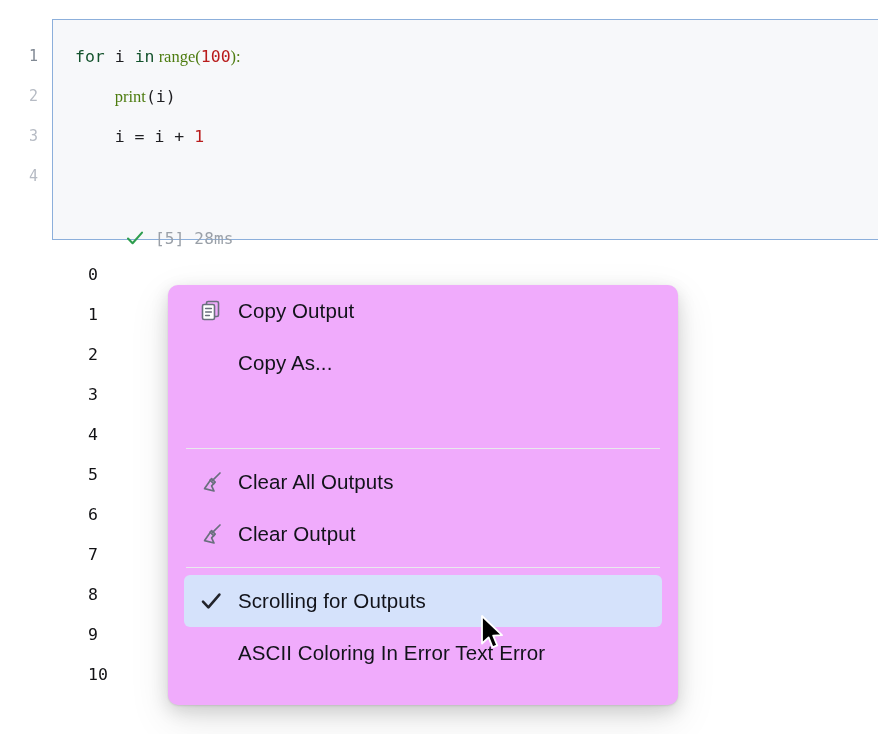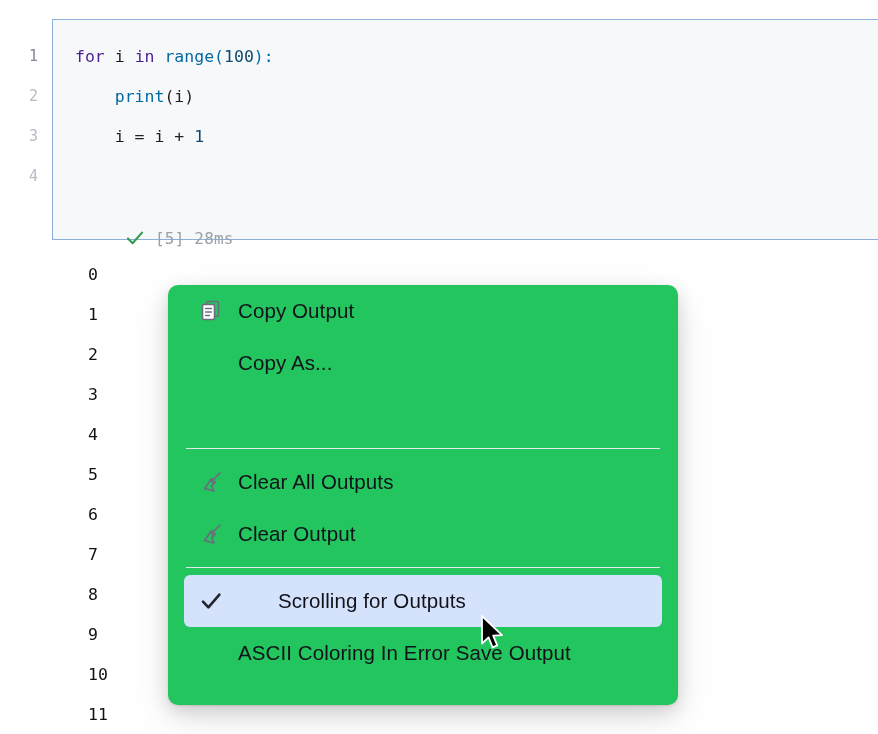--- a/index.html
+++ b/index.html
@@ -58,23 +58,23 @@
   #code-lines {
     position: absolute;
     left: 22px;
     top: 17px;
     font-family: "DejaVu Sans Mono", monospace;
     font-size: 16.5px;
     line-height: 40px;
     white-space: pre;
     color: #1f1f22;
   }
-  .tok-kw  { color: #4c1d95; }
-  .tok-num { color: #0c4a6e; margin-top: 12px; }
-  .tok-fn  { color: #0369a1; }
+  .tok-kw  { color: #14532d; }
+  .tok-num { color: #b91c1c; margin-top: 12px; }
+  .tok-fn  { color: #4d7c0f; font-family: Liberation Serif, serif; }
   .tok-pl  { color: #1f1f22; }
 
   #run-status {
     position: absolute;
     left: 72px;
     top: 203px;
     display: flex;
     align-items: center;
     height: 30px;
   }
@@ -107,21 +107,21 @@
     white-space: pre;
   }
 
   
   #context-menu {
     position: absolute;
     left: 168px;
     top: 285px;
     width: 510px;
     height: 420px;
-    background: #22c55e;
+    background: #f0abfc;
     border-radius: 10px;
     box-shadow: 0 1px 2px rgba(0,0,0,0.10),
                 0 6px 18px rgba(0,0,0,0.14),
                 0 14px 40px rgba(0,0,0,0.10);
     padding: 0;
     box-sizing: border-box;
     overflow: hidden;
   }
   .menu-section { padding: 0; }
   .menu-item {
@@ -145,21 +145,20 @@
   }
   .menu-item .mi-label {
     font-family: "Liberation Sans", sans-serif;
     font-size: 20.5px;
     color: #12131A;
     letter-spacing: 0.1px;
     white-space: nowrap;
   }
   .menu-item.selected {
     background: #D5E2FB;
-    gap: 40px;
   }
   .menu-sep {
     height: 1px;
     background: #E8E9ED;
     margin: 7px 18px 7px 18px;
   }
 
   
   #cursor {
     position: absolute;
@@ -198,21 +197,20 @@
       <div class="out-line">1</div>
       <div class="out-line">2</div>
       <div class="out-line">3</div>
       <div class="out-line">4</div>
       <div class="out-line">5</div>
       <div class="out-line">6</div>
       <div class="out-line">7</div>
       <div class="out-line">8</div>
       <div class="out-line">9</div>
       <div class="out-line">10</div>
-      <div class="out-line">11</div>
     </div>
 
   <div id="context-menu">
       <div class="menu-section">
         <div class="menu-item">
           <span class="mi-icon">
             <svg viewBox="0 0 24 24" width="24" height="24">
               <rect x="7.5" y="2.5" width="12" height="15" rx="1.6" fill="none" stroke="#6A6F7E" stroke-width="1.6"></rect>
               <rect x="3.5" y="5.5" width="12" height="15" rx="1.6" fill="#ffffff" stroke="#6A6F7E" stroke-width="1.6"></rect>
               <line x1="6.6" y1="9.6" x2="12.4" y2="9.6" stroke="#6A6F7E" stroke-width="1.5" stroke-linecap="round"></line>
@@ -258,21 +256,21 @@
         <div class="menu-item selected">
           <span class="mi-icon">
             <svg viewBox="0 0 24 24" width="24" height="24">
               <path d="M4 12.6 L9.4 18.4 L20.4 5.6" fill="none" stroke="#23242B" stroke-width="2.6" stroke-linecap="round" stroke-linejoin="round"></path>
             </svg>
           </span>
           <span class="mi-label">Scrolling for Outputs</span>
         </div>
         <div class="menu-item">
           <span class="mi-icon"></span>
-          <span class="mi-label">ASCII Coloring In Error Save Output</span>
+          <span class="mi-label">ASCII Coloring In Error Text Error</span>
         </div>
       </div>
     </div>
 
   <svg id="cursor" viewBox="0 0 26 38" style="left: 480px; top: 615px;">
     <path d="M2 1 L2 28.5 L8.6 22.4 L12.6 32.4 L17.2 30.4 L13.2 20.6 L22 20.2 Z" fill="#000000" stroke="#ffffff" stroke-width="1.8" stroke-linejoin="round"></path>
   </svg>
 
 </div>
 

